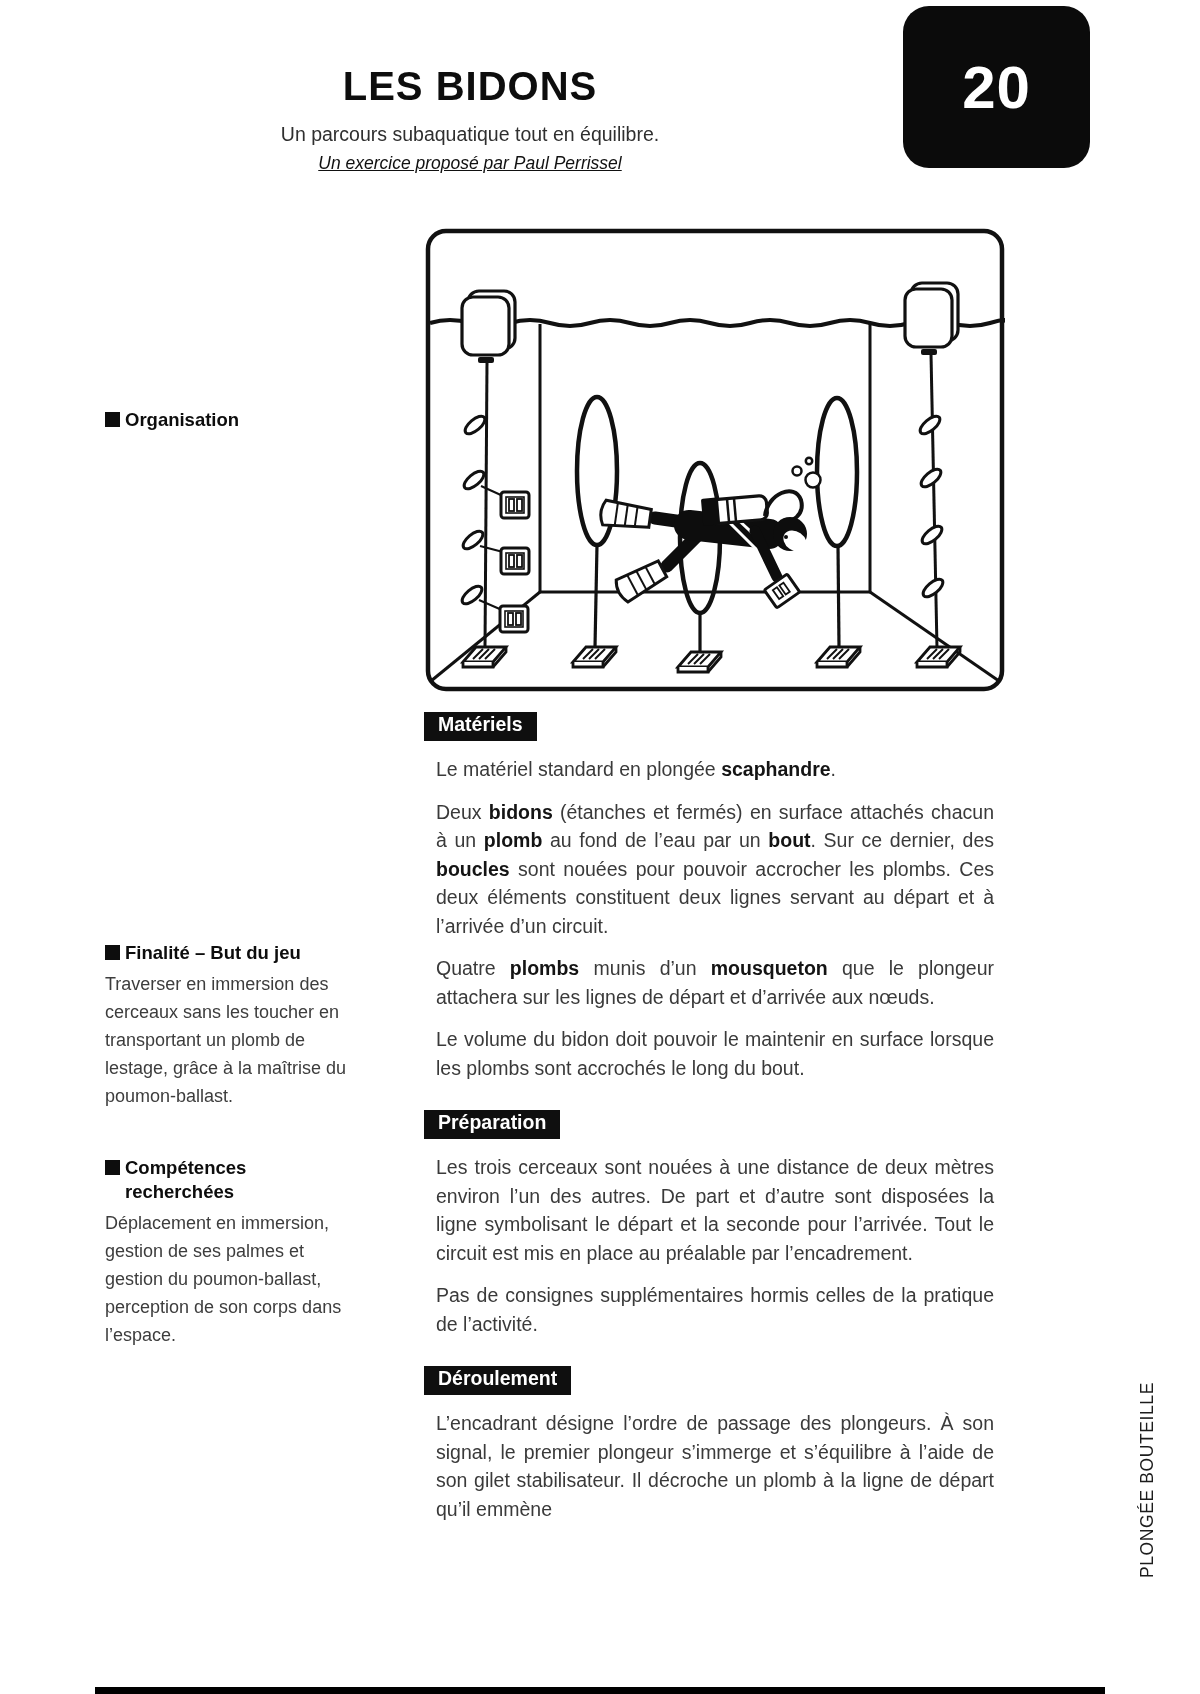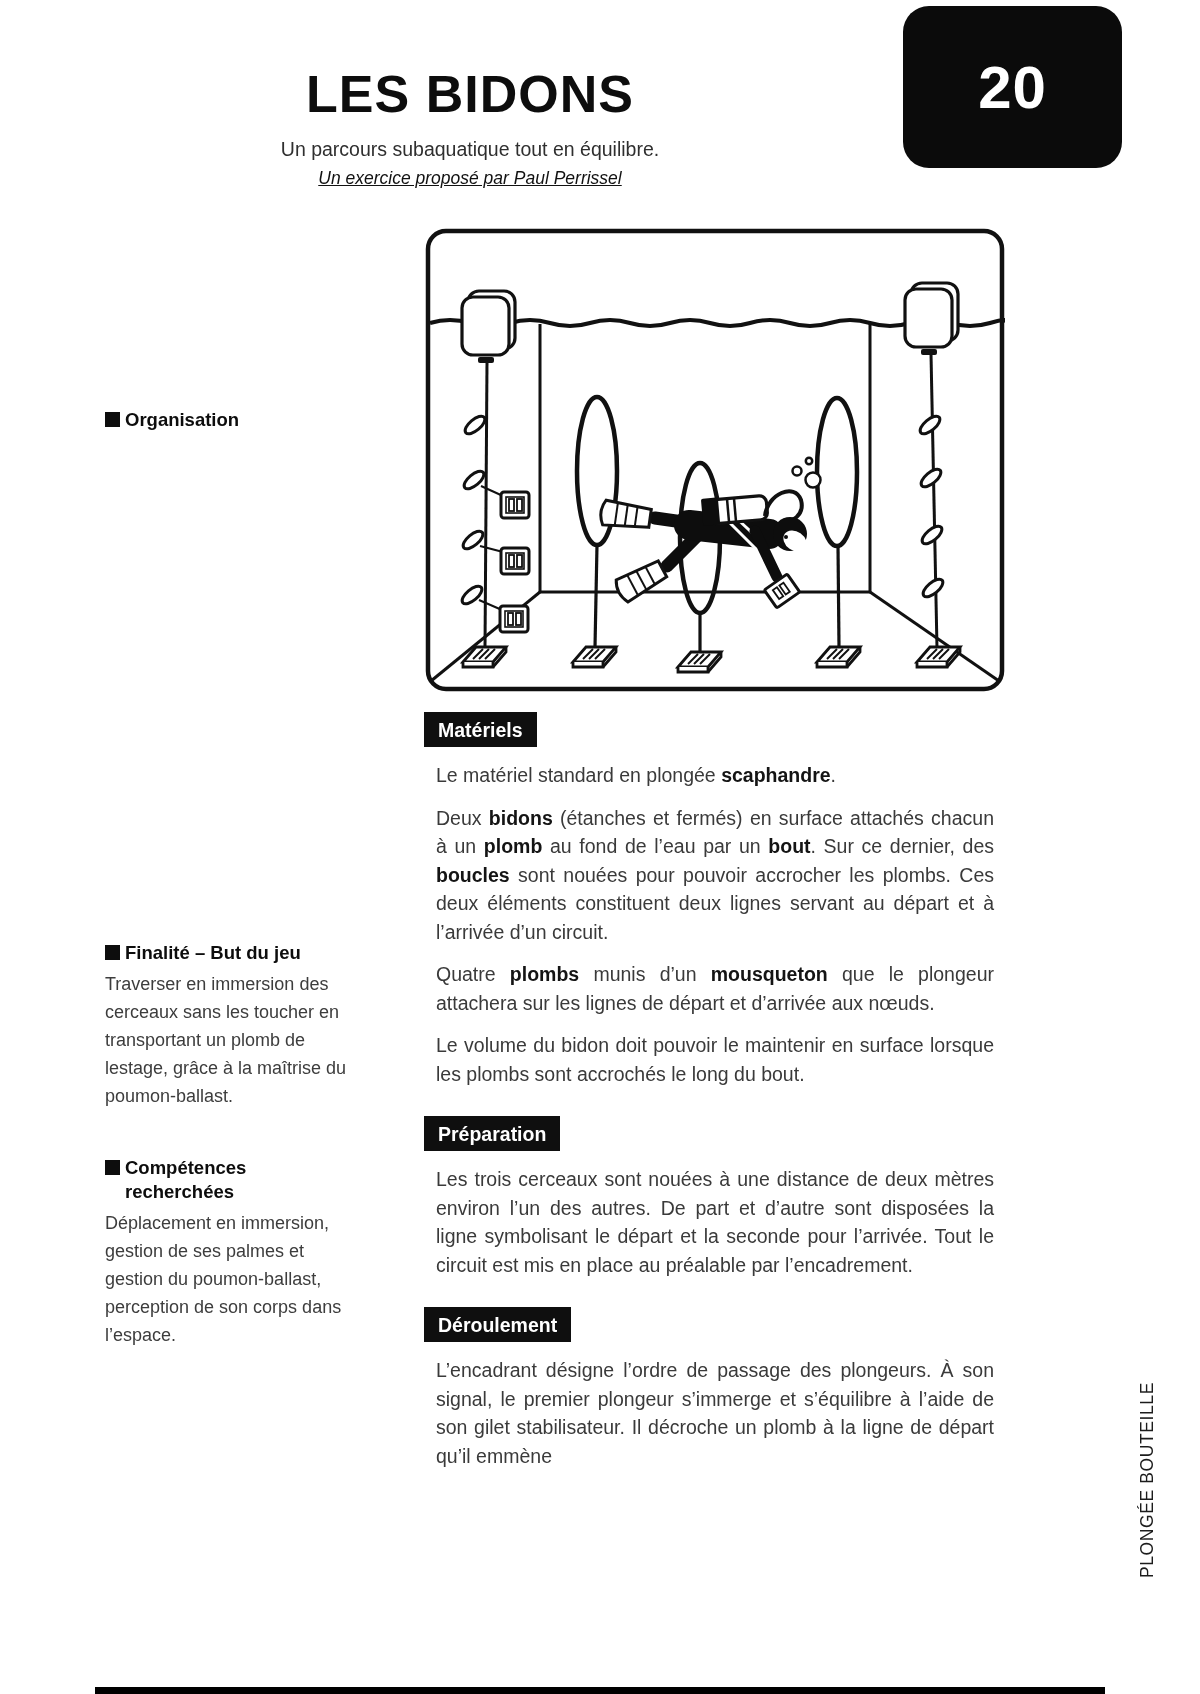--- a/index.html
+++ b/index.html
@@ -1,39 +1,39 @@
 <!DOCTYPE html>
 <html lang="fr"><head>
 <meta charset="utf-8">
 <style>
   html,body{margin:0;padding:0;background:#e9e9e9;}
   .page{position:relative;width:1200px;height:1694px;background:#ffffff;overflow:hidden;
         font-family:"Liberation Sans","DejaVu Sans",sans-serif;color:#3d3d3d;}
   
   .title-block{position:absolute;left:170px;top:64px;width:600px;text-align:center;}
-  .doc-title{margin:0;font-size:52px;font-weight:700;letter-spacing:1px;color:#0d0d0d;}
+  .doc-title{margin:0;font-size:40px;font-weight:700;letter-spacing:1px;color:#0d0d0d;}
   .doc-subtitle{margin:14px 0 0;font-size:19.5px;color:#2f2f2f;}
   .doc-byline{margin:7px 0 0;font-size:17.5px;font-style:italic;color:#111;text-decoration:underline;}
-  .num-box{position:absolute;left:903px;top:6px;width:219px;height:162px;background:#0b0b0b;
+  .num-box{position:absolute;left:903px;top:6px;width:187px;height:162px;background:#0b0b0b;
            border-radius:26px;display:flex;align-items:center;justify-content:center;}
   .num-box span{color:#fff;font-size:60px;font-weight:700;letter-spacing:1px;}
   
   .side-sec{position:absolute;left:105px;width:248px;}
   .side-head{display:flex;align-items:flex-start;gap:5px;font-weight:700;font-size:18.5px;color:#0d0d0d;line-height:24px;}
   .side-square{flex:0 0 auto;width:15px;height:15px;background:#0d0d0d;margin-top:4px;}
   .side-text{margin-top:5px;font-size:18px;line-height:28px;color:#3d3d3d;}
   #side-0{top:408px;} #side-1{top:941px;} #side-2{top:1156px;}
   
   .illu{position:absolute;left:425px;top:228px;width:580px;height:464px;}
   
   .main-col{position:absolute;left:424px;top:712px;width:582px;}
   .sec-label-row{margin-top:28px;}
   .sec-label-row.first{margin-top:0;}
   .sec-label{display:inline-block;background:#0f0f0f;color:#fff;font-weight:700;
-             font-size:19.5px;line-height:23px;padding:7px 14px 5px;}
+             font-size:19.5px;line-height:23px;padding:1px 14px 5px;}
   .para{margin:14px 12px 0;font-size:19.5px;line-height:28.5px;text-align:justify;color:#3a3a3a;}
   .para b{color:#141414;}
   
   .side-label{position:absolute;left:1137px;top:1578px;transform:rotate(-90deg);
               transform-origin:0 0;white-space:nowrap;font-size:17.5px;letter-spacing:0.6px;color:#1c1c1c;}
   .bottom-bar{position:absolute;left:95px;top:1687px;width:1010px;height:7px;background:#000;}
 </style>
 </head>
 <body>
 
@@ -195,20 +195,23 @@
         <p class="para"><span>Le volume du bidon doit pouvoir le maintenir en surface lorsque les plombs sont accrochés le long du bout.</span></p>
       </div>
 
     <div class="sec-label-row">
       <span class="sec-label">Préparation</span>
     </div>
     <div>
         <p class="para"><span>Les trois cerceaux sont nouées à une distance de deux mètres environ l’un des autres. De part et d’autre sont disposées la ligne symbolisant le départ et la seconde pour l’arrivée. Tout le circuit est mis en place au préalable par l’encadrement.</span></p>
       </div>
 
+    <div>
+        <p class="para"><span>Pas de consignes supplémentaires hormis celles de la pratique de l’activité.</span></p>
+      </div>
 
     <div class="sec-label-row">
       <span class="sec-label">Déroulement</span>
     </div>
     <div>
         <p class="para"><span>L’encadrant désigne l’ordre de passage des plongeurs. À son signal, le premier plongeur s’immerge et s’équilibre à l’aide de son gilet stabilisateur. Il décroche un plomb à la ligne de départ qu’il emmène</span></p>
       </div>
   </div>
 
   <div class="side-label">PLONGÉE BOUTEILLE</div>

